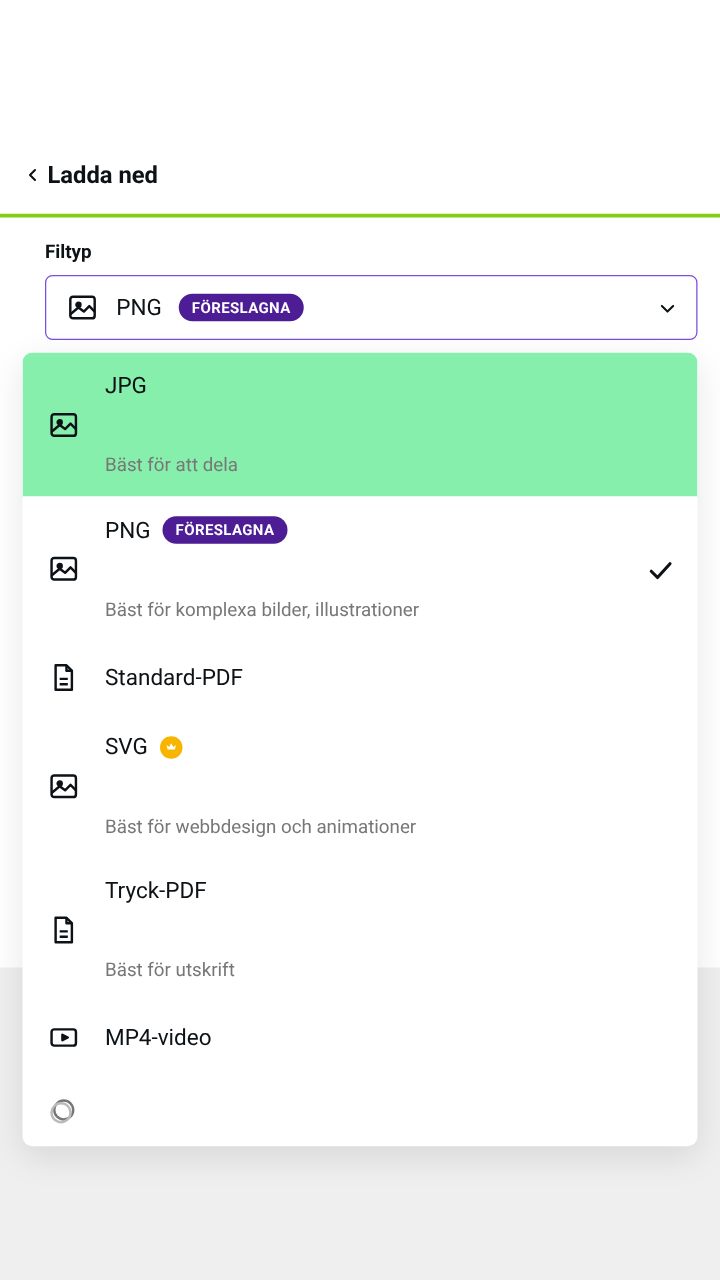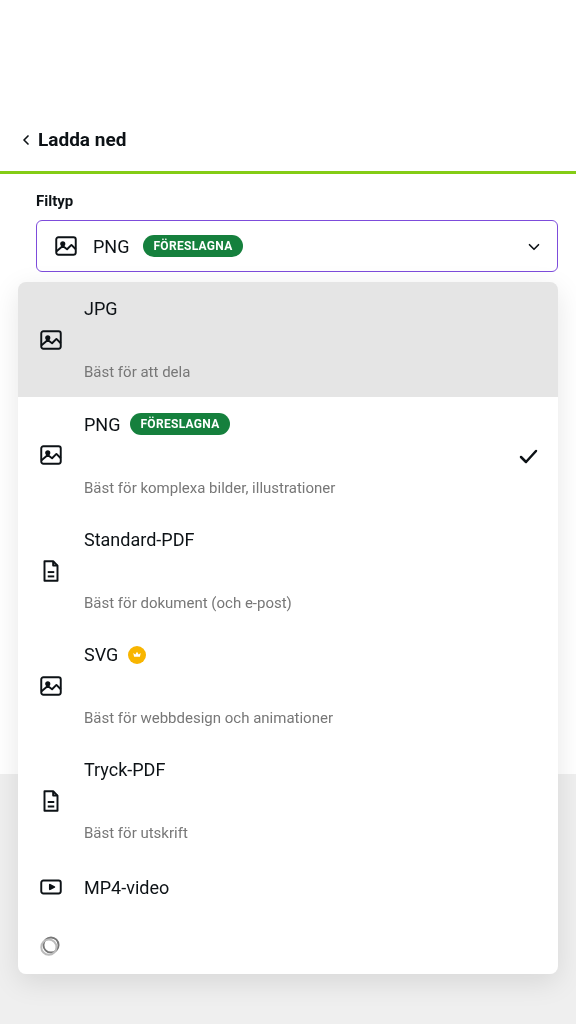--- a/index.html
+++ b/index.html
@@ -51,21 +51,21 @@
     cursor: pointer;
     background: #fff;
   }
   .select-box .select-text {
     font-size: 18px;
     font-weight: 400;
     color: #0d1216;
     flex: 0 0 auto;
   }
   .badge {
-    background: #15803d;
+    background: #4c1d95;
     color: #fff;
     font-size: 12px;
     font-weight: 700;
     padding: 4px 10px;
     border-radius: 999px;
     letter-spacing: 0.3px;
   }
   .spacer { flex: 1; }
   .chevron-down {
     width: 16px;
@@ -79,21 +79,21 @@
     overflow: hidden;
   }
   .option {
     display: flex;
     align-items: center;
     padding: 16px 20px;
     gap: 20px;
     cursor: pointer;
   }
   .option.highlight {
-    background: #e5e5e5;
+    background: #86efac;
   }
   .option-icon {
     width: 26px;
     height: 26px;
     flex: 0 0 26px;
     display: flex;
     align-items: center;
     justify-content: center;
   }
   .option-main {
@@ -215,21 +215,20 @@
           <path d="M6 3 H14 L18 7 V21 H6 Z"></path>
           <path d="M14 3 V7 H18"></path>
           <line x1="9" y1="13" x2="15" y2="13"></line>
           <line x1="9" y1="17" x2="15" y2="17"></line>
         </svg>
       </span>
       <div class="option-main">
         <div class="option-title-row">
           <span class="option-title">Standard-PDF</span>
         </div>
-        <div class="option-desc">Bäst för dokument (och e-post)</div>
       </div>
     </div>
     <div class="option">
       <span class="option-icon">
         <svg viewBox="0 0 24 24" width="26" height="26" fill="none" stroke="#0d1216" stroke-width="1.8" stroke-linejoin="round">
           <rect x="3" y="4" width="18" height="16" rx="2"></rect>
           <circle cx="9" cy="10" r="1.5" fill="#0d1216"></circle>
           <path d="M3 17 L9 12 L13 15 L17 11 L21 15"></path>
         </svg>
       </span>

